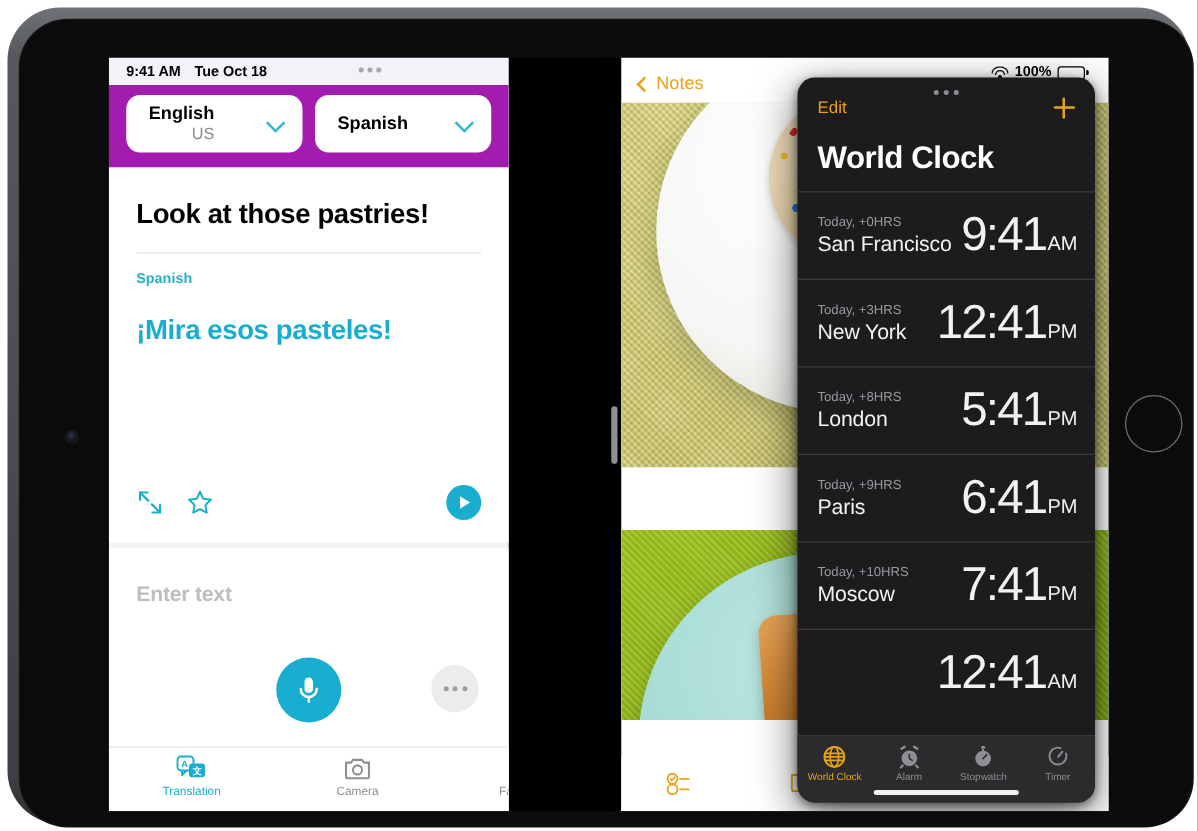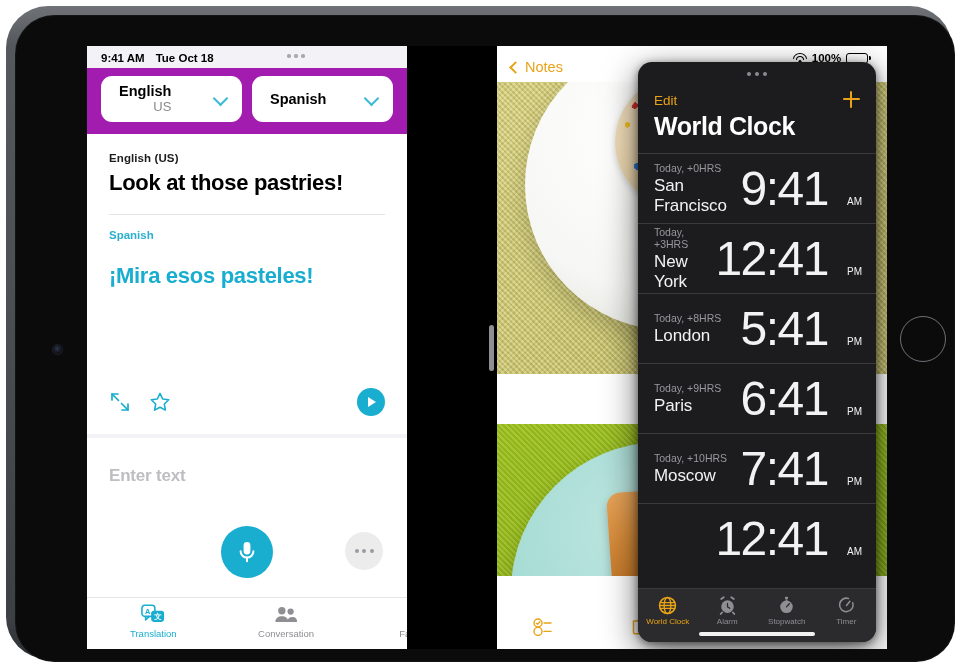--- a/index.html
+++ b/index.html
@@ -257,21 +257,21 @@
   #clock-window {
     position:absolute; left: 551px; top: 16px;
     width: 238px; height: 580px;
     background:#1c1c1e; border-radius: 14px;
     overflow:hidden;
     box-shadow: 0 10px 34px rgba(0,0,0,.58), 0 2px 8px rgba(0,0,0,.5);
     z-index: 20;
   }
   #clock-grabber { height: 16px; display:flex; align-items:center; justify-content:center; gap:4px; padding-top:7px; }
   #clock-grabber i { width:4px; height:4px; border-radius:50%; background:#8c8c91; display:block; }
-  #clock-navbar { height: 30px; display:flex; align-items:flex-end; padding: 0 16px; }
+  #clock-navbar { height: 30px; display:flex; align-items:flex-start; padding: 0 16px; }
   #clock-edit { font-size: 13.5px; color:#e8a317; }
   #clock-add {
     margin-left:auto; position:relative; width:17px; height:17px;
   }
   #clock-add:before, #clock-add:after {
     content:""; position:absolute; background:#e8a317; border-radius:1px;
   }
   #clock-add:before { left:0; top: 7.2px; width:17px; height:2.2px; }
   #clock-add:after  { top:0; left: 7.2px; height:17px; width:2.2px; }
   #clock-title { font-size: 25px; font-weight: 700; color:#fff; padding: 4px 16px 12px 16px; letter-spacing:-.4px;}
@@ -280,22 +280,22 @@
     height: 70px; display:flex; align-items:center; padding: 0 14px 0 16px;
     border-top: 1px solid #3a3a3c; position:relative;
   }
   .clock-left { display:flex; flex-direction:column; justify-content:center; }
   .clock-offset { font-size: 10.5px; color:#98989d; margin-bottom: 2px; }
   .clock-city  { font-size: 17px; color:#f2f2f2; font-weight: 400; letter-spacing:-.1px;}
   .clock-time {
     margin-left:auto; display:flex; align-items:baseline; color:#f2f2f2;
     font-weight: 200;
   }
-  .clock-hm { font-size: 48px; letter-spacing:-1.5px; font-weight: 200; }
-  .clock-ap { font-size: 10px; font-weight: 300; margin-left: 19px; }
+  .clock-hm { font-size: 38px; letter-spacing:-1.5px; font-weight: 200; }
+  .clock-ap { font-size: 16px; font-weight: 300; margin-left: 1px; }
 
   #clock-tabbar {
     position:absolute; bottom:0; left:0; width: 238px; height: 54px;
     background:#2b2b2d; border-top:1px solid #3a3a3c;
     display:flex; align-items:flex-start; padding-top: 6px;
   }
   #clock-tabbar .ctab { flex:1; display:flex; flex-direction:column; align-items:center; gap:2px; }
   #clock-tabbar .ctab .cl { font-size: 8px; color:#8e8e93; }
   #clock-tabbar .ctab.active .cl { color:#e8a317; }
   .ctab-ico { height: 20px; display:flex; align-items:center; justify-content:center; }
@@ -337,21 +337,20 @@
             </div>
             <span class="chev"></span>
           </div>
           <div class="lang-pill">
             <div class="lang-single">Spanish</div>
             <span class="chev"></span>
           </div>
         </div>
 
         <div id="translate-card">
-          <div class="src-lang">English (US)</div>
           <div class="src-text">Look at those pastries!</div>
           <div class="divider-line"></div>
           <div class="tgt-lang">Spanish</div>
           <div class="tgt-text">¡Mira esos pasteles!</div>
 
           <div id="card-actions">
             <span class="icon-expand">
               <svg width="22" height="22" viewBox="0 0 22 22">
                 <g stroke="#19aed0" stroke-width="1.7" fill="none" stroke-linecap="round" stroke-linejoin="round">
                   <path d="M9 3 H3 V9"></path>
@@ -396,32 +395,30 @@
                 <rect x="1" y="1" width="14" height="12" rx="3" fill="none" stroke="#19aed0" stroke-width="1.7"></rect>
                 <path d="M5 13 L5 17 L9 13" fill="none" stroke="#19aed0" stroke-width="1.7" stroke-linejoin="round"></path>
                 <text x="4.3" y="10.2" font-family="Liberation Sans, sans-serif" font-size="8" font-weight="700" fill="#19aed0">A</text>
                 <rect x="11" y="7" width="14" height="12" rx="3" fill="#19aed0"></rect>
                 <text x="14.3" y="16.4" font-family="Liberation Sans, sans-serif" font-size="8" font-weight="700" fill="#fff">文</text>
               </svg>
             </span>
             <span class="tl">Translation</span>
           </div>
 
-
           <div class="tab">
             <span class="tab-ico">
-              <svg width="24" height="19" viewBox="0 0 26 20">
-                <circle cx="8.5" cy="6" r="4" fill="#8e8e93"></circle>
-                <circle cx="18" cy="6.8" r="3.4" fill="#8e8e93"></circle>
-                <path d="M1.5 18c0-3.8 3.1-6 7-6s7 2.2 7 6z" fill="#8e8e93"></path>
-                <path d="M14.5 18c0-3.4 2.2-5.3 5.5-5.3s5 1.9 5 5.3z" fill="#8e8e93"></path>
-              </svg>
-            </span>
-            <span class="tl">Conversation</span>
-          </div>
+              <svg width="22" height="19" viewBox="0 0 24 20">
+                <path d="M2 5.2h4.4l1.6-2.4h8l1.6 2.4H22v12a1.6 1.6 0 0 1-1.6 1.6H3.6A1.6 1.6 0 0 1 2 17.2z" fill="none" stroke="#8e8e93" stroke-width="1.8" stroke-linejoin="round"></path>
+                <circle cx="12" cy="11.6" r="4" fill="none" stroke="#8e8e93" stroke-width="1.8"></circle>
+              </svg>
+            </span>
+            <span class="tl">Camera</span>
+          </div>
+
 
           <div class="tab">
             <span class="tab-ico">
               <svg width="22" height="21" viewBox="0 0 24 24">
                 <path d="M12 2.3l2.9 6.2 6.8.9-4.9 4.7 1.2 6.8L12 17.6 6 20.9l1.2-6.8L2.3 9.4l6.8-.9z" fill="#8e8e93"></path>
               </svg>
             </span>
             <span class="tl">Favorites</span>
           </div>
 

